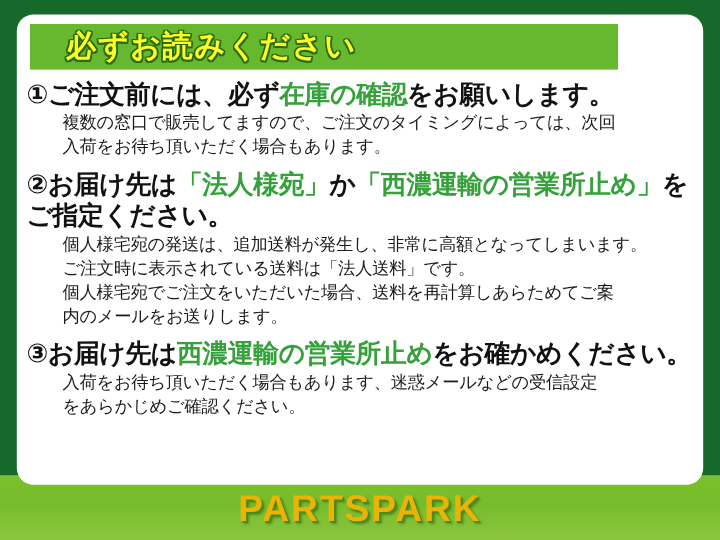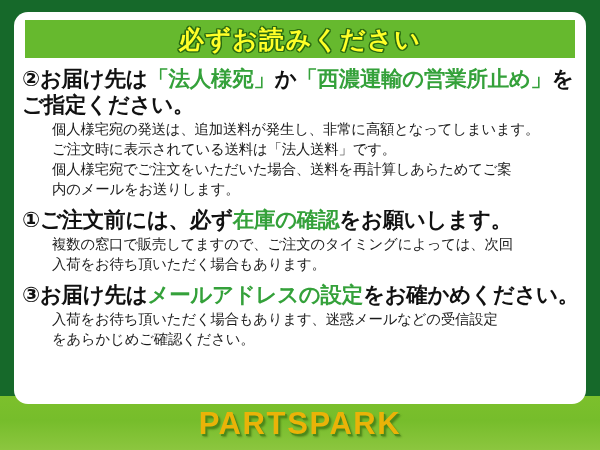--- a/index.html
+++ b/index.html
@@ -45,26 +45,27 @@
     height: 392px;
     background: #ffffff;
     border-radius: 14px;
   }
 
   
   .header-bar {
     position: absolute;
     left: 25px;
     top: 20px;
-    width: 550px;
+    width: 460px;
     height: 38px;
     background: #66b92e;
     display: flex;
     align-items: center;
-    justify-content: center;
+    justify-content: flex-start;
+    padding-left: 30px;
   }
   .header-title {
     font-size: 25px;
     font-weight: bold;
     color: #ffff28;
     letter-spacing: 1.5px;
     line-height: 1;
     text-shadow:
       -1.2px -1.2px 0 #2a6b12,
        1.2px -1.2px 0 #2a6b12,
@@ -154,40 +155,40 @@
 
   <div class="card"></div>
 
   <div class="header-bar">
     <div class="header-title">必ずお読みください</div>
   </div>
 
   <div class="body-list">
 
     <div class="item">
+      <div class="item-heading">
+        <span class="num">①</span><span>ご注文前には、必ず</span><span class="hl">在庫の確認</span><span>をお願いします。</span>
+      </div>
+      <div class="item-sub">複数の窓口で販売してますので、ご注文のタイミングによっては、次回
+入荷をお待ち頂いただく場合もあります。</div>
+    </div>
+
+    <div class="item">
       <div class="item-heading wrap">
         <span class="num">②</span><span>お届け先は</span><span class="hl">「法人様宛」</span><span>か</span><span class="hl">「西濃運輸の営業所止め」</span><span>をご指定ください。</span>
       </div>
       <div class="item-sub">個人様宅宛の発送は、追加送料が発生し、非常に高額となってしまいます。
 ご注文時に表示されている送料は「法人送料」です。
 個人様宅宛でご注文をいただいた場合、送料を再計算しあらためてご案
 内のメールをお送りします。</div>
     </div>
 
     <div class="item">
       <div class="item-heading">
-        <span class="num">①</span><span>ご注文前には、必ず</span><span class="hl">在庫の確認</span><span>をお願いします。</span>
-      </div>
-      <div class="item-sub">複数の窓口で販売してますので、ご注文のタイミングによっては、次回
-入荷をお待ち頂いただく場合もあります。</div>
-    </div>
-
-    <div class="item">
-      <div class="item-heading">
-        <span class="num">③</span><span>お届け先は</span><span class="hl">メールアドレスの設定</span><span>をお確かめください。</span>
+        <span class="num">③</span><span>お届け先は</span><span class="hl">西濃運輸の営業所止め</span><span>をお確かめください。</span>
       </div>
       <div class="item-sub">入荷をお待ち頂いただく場合もあります、迷惑メールなどの受信設定
 をあらかじめご確認ください。</div>
     </div>
 
   </div>
 
   <div class="brand">
     <div class="brand-text">PARTSPARK</div>
   </div>

